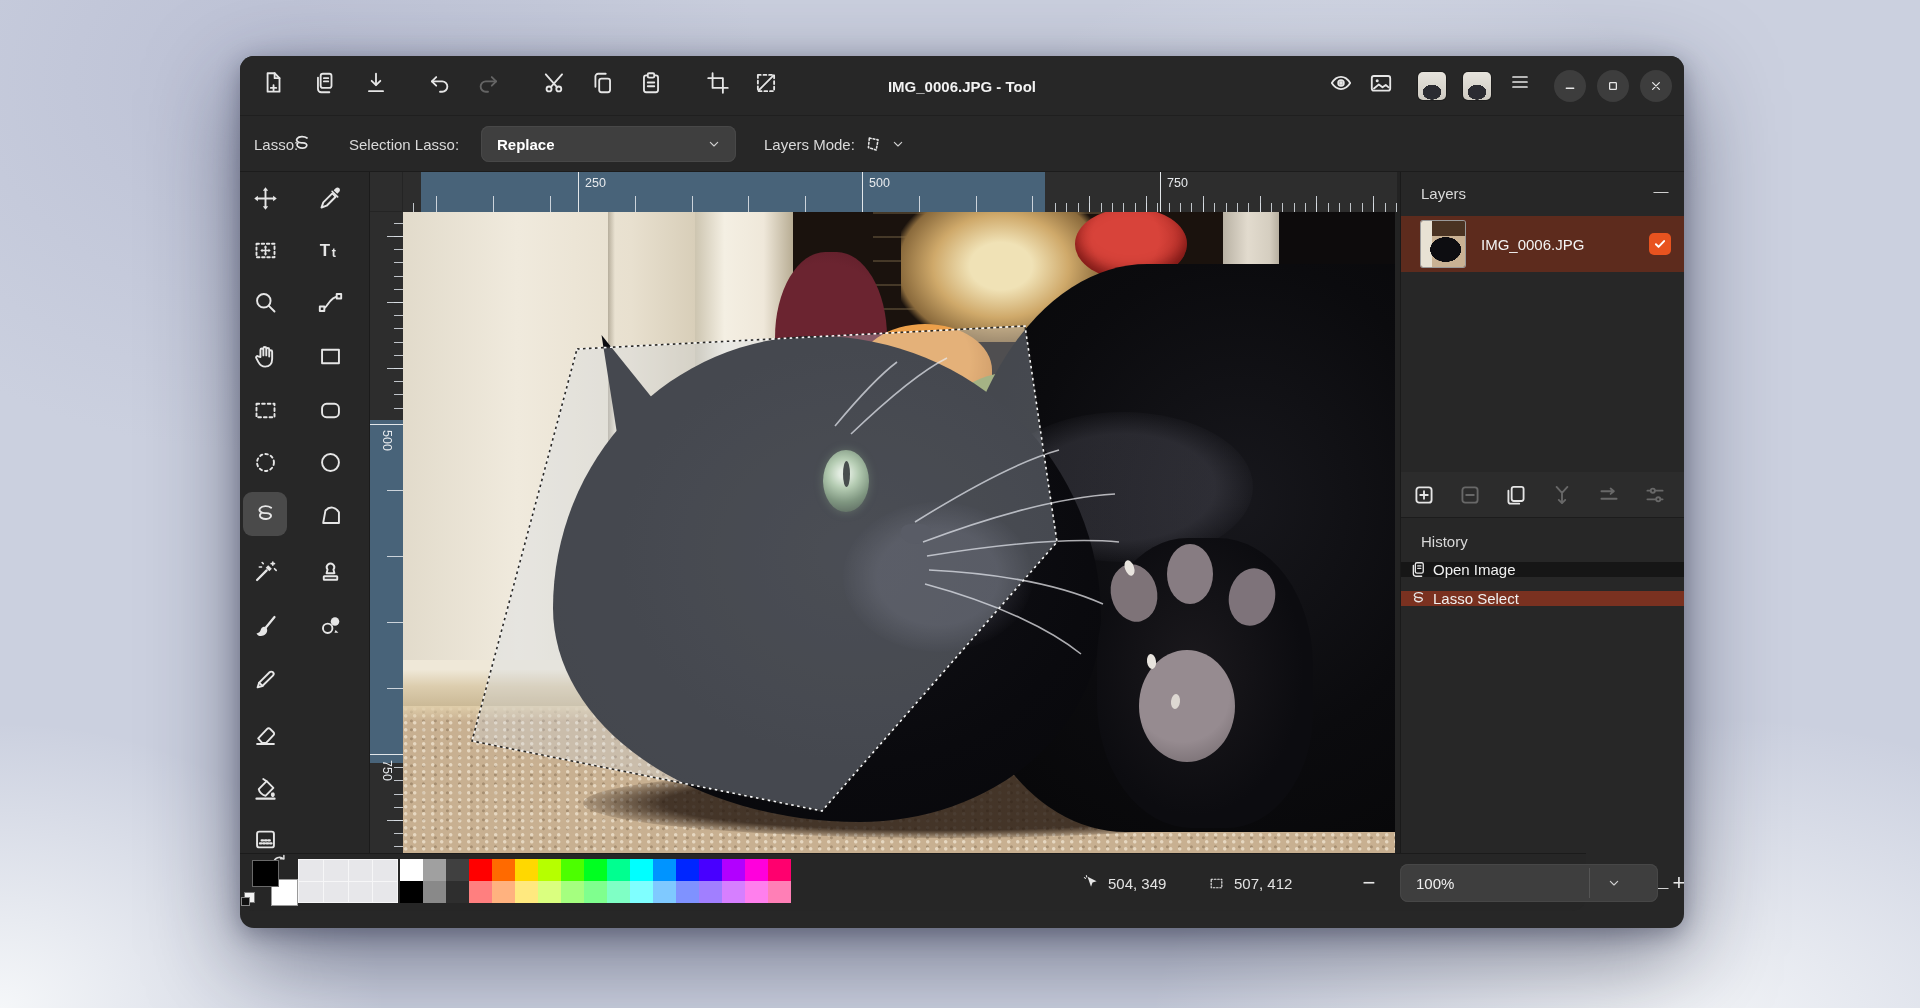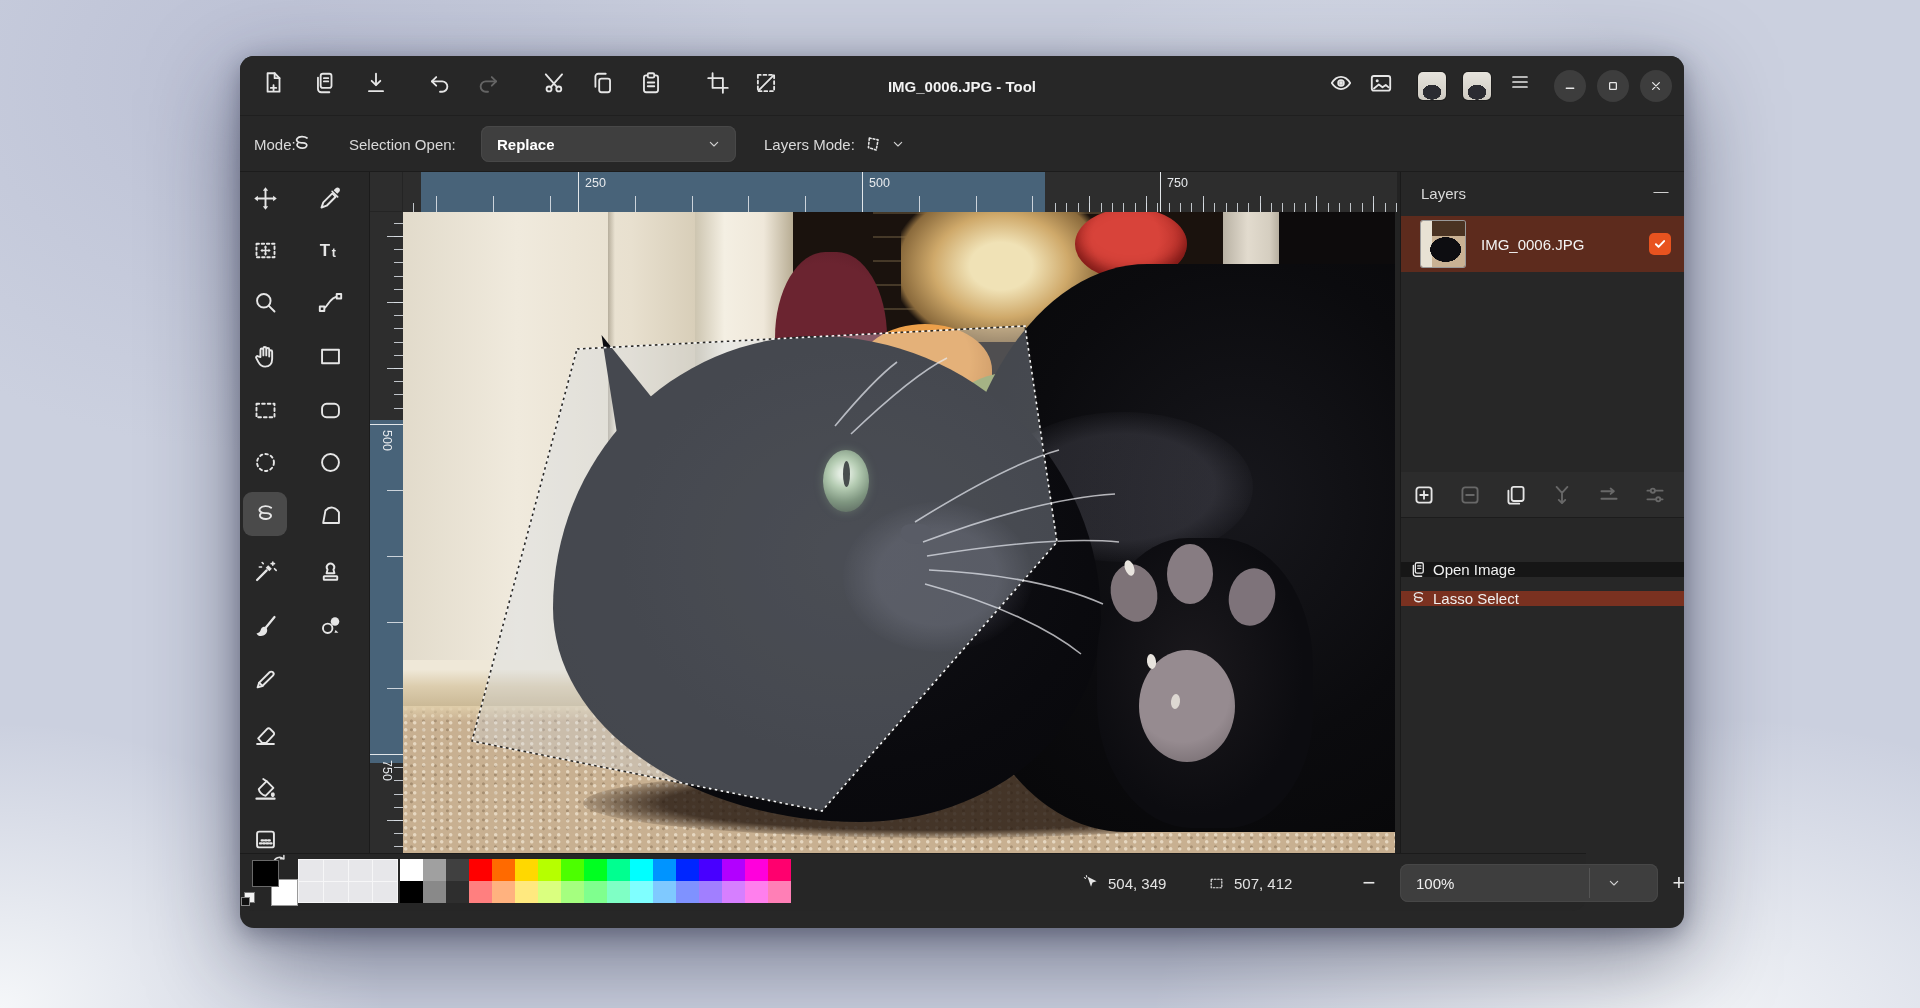--- a/index.html
+++ b/index.html
@@ -281,27 +281,27 @@
     <div class="circle-btn" style="left:1400px">
         <span class="icon">
           <svg viewBox="0 0 24 24" fill="none" stroke="currentColor" stroke-width="1.7" stroke-linecap="round" stroke-linejoin="round">
             <path d="M7.5 7.5l9 9M16.5 7.5l-9 9"></path>
           </svg>
         </span>
       </div>
   </div>
 
   <div class="toolopts">
-    <div class="lbl" style="left:14px">Mode:</div>
+    <div class="lbl" style="left:14px">Lasso:</div>
     <span class="icon" style="position:absolute;left:50px;top:16px;width:24px;height:24px">
         <svg viewBox="0 0 24 24" fill="none" stroke="currentColor" stroke-width="1.7" stroke-linecap="round" stroke-linejoin="round">
           <path d="M17 6c-2.6-2-8-2-9.8.4-1.8 2.4 1.2 4.6 5 4.4 3.6-.2 5.6 1.6 4.2 3.6-1.4 2-5.6 2.2-8 .6-1.6-1-1.8-2.6-.6-3.6"></path>
         </svg>
       </span>
-    <div class="lbl" style="left:109px">Selection Open:</div>
+    <div class="lbl" style="left:109px">Selection Lasso:</div>
     <div class="dropdown" style="left:241px;width:255px">
       <span class="dd-text">Replace</span>
       <span class="icon chev">
           <svg viewBox="0 0 24 24" fill="none" stroke="currentColor" stroke-width="1.7" stroke-linecap="round" stroke-linejoin="round">
             <path d="M6.5 9.5l5.5 5.5 5.5-5.5"></path>
           </svg>
         </span>
     </div>
     <div class="lbl" style="left:524px">Layers Mode:</div>
     <div style="position:absolute;left:622px;top:17px;width:22px;height:22px;cursor:pointer"><span class="icon" style="width:22px;height:22px">
@@ -609,20 +609,24 @@
             </svg>
           </span></div>
         <div class="lb dim" style="left: 241px;"><span class="icon" style="width:26px;height:26px">
             <svg viewBox="0 0 24 24" fill="none" stroke="currentColor" stroke-width="1.7" stroke-linecap="round" stroke-linejoin="round">
               <path d="M5 8h14M5 16h14"></path>
               <circle cx="10" cy="8" r="1.9" fill="#272727"></circle>
               <circle cx="15" cy="16" r="1.9" fill="#272727"></circle>
             </svg>
           </span></div>
       </div>
+    <div class="panel-head" style="top:348px">
+      <span>History</span>
+      <span class="panel-collapse" style="top:358px">—</span>
+    </div>
     <div id="hist-rows">
         <div class="hist-row" style="top: 390px; background: rgb(22, 22, 22);">
           <span class="icon">
             <svg viewBox="0 0 24 24" fill="none" stroke="currentColor" stroke-width="1.7" stroke-linecap="round" stroke-linejoin="round">
               <rect x="8" y="3.5" width="10" height="13" rx="2"></rect>
               <path d="M5.5 7v10.5a3 3 0 0 0 3 3H16"></path>
               <path d="M11 7.5h4M11 10.5h4"></path>
             </svg>
           </span>
           <span class="ht">Open Image</span>

